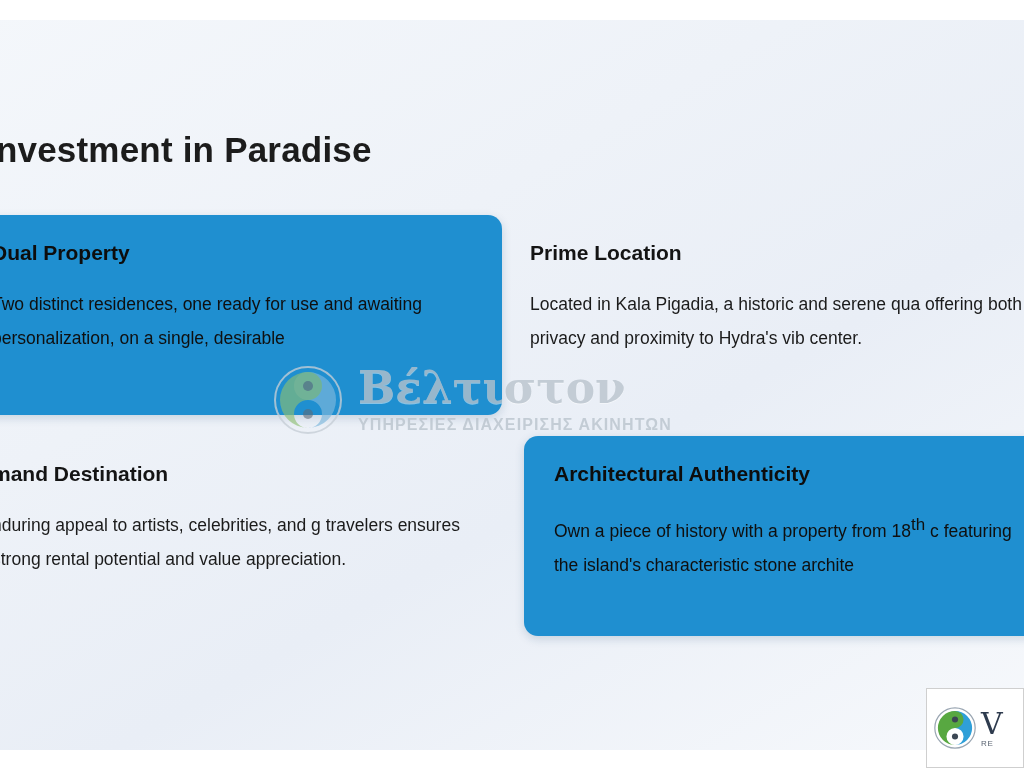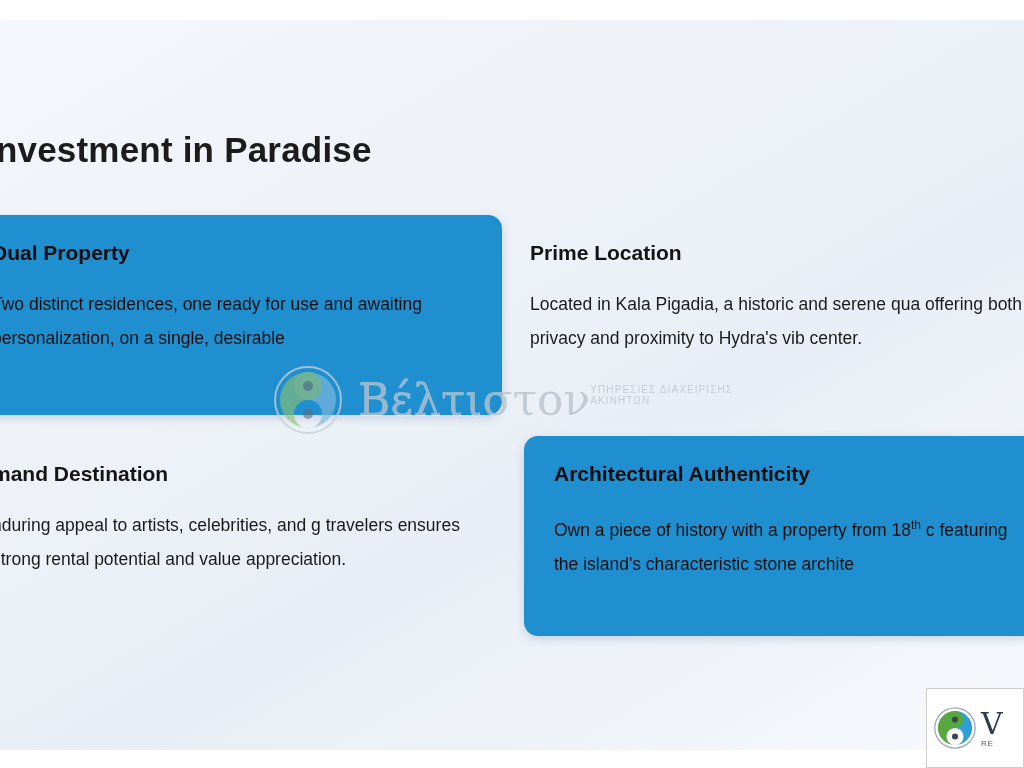--- a/index.html
+++ b/index.html
@@ -102,52 +102,53 @@
     height: 200px;
   }
   #card-arch {
     left: 524px;
     top: 436px;
     width: 540px;
     height: 200px;
   }
 
   .sup {
-    font-size: 12px;
+    font-size: 17px;
     vertical-align: super;
     text-align: center;
   }
 
   
   .watermark {
     position: absolute;
     left: 272px;
     top: 360px;
     width: 470px;
     height: 80px;
     display: flex;
     align-items: center;
     gap: 14px;
     opacity: 0.78;
     pointer-events: none;
   }
   .wm-text {
     display: flex;
-    flex-direction: row;
+    flex-direction: column;
     justify-content: space-between;
+    font-weight: bold;
   }
   .wm-main {
     font-size: 44px;
     color: #b9c3cc;
     font-family: "DejaVu Serif", serif;
     line-height: 1;
     text-shadow: 0 1px 0 rgba(255,255,255,0.6);
   }
   .wm-sub {
-    font-size: 10px;
+    font-size: 16px;
     color: #b9c3cc;
     letter-spacing: 1.1px;
     margin-top: 6px;
   }
 
   
   .wm-logo {
     position: relative;
     width: 72px;
     height: 72px;

